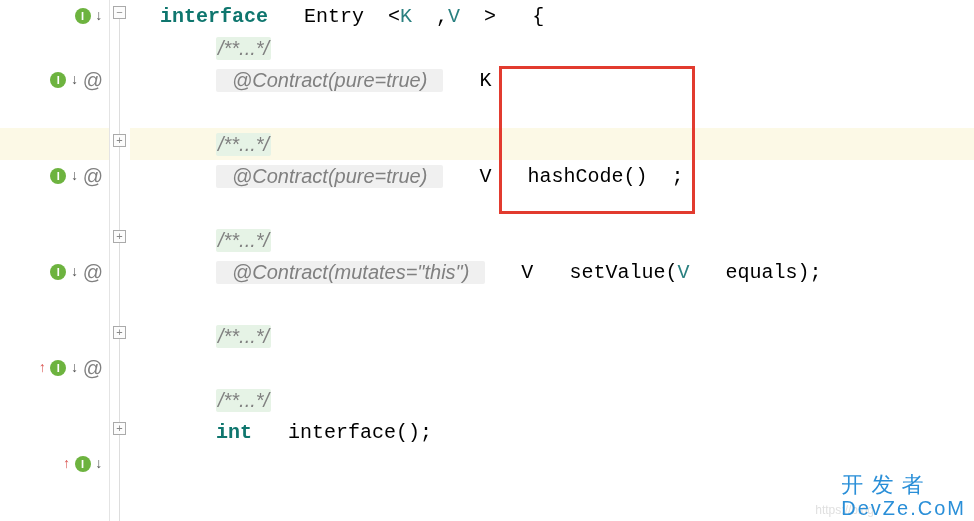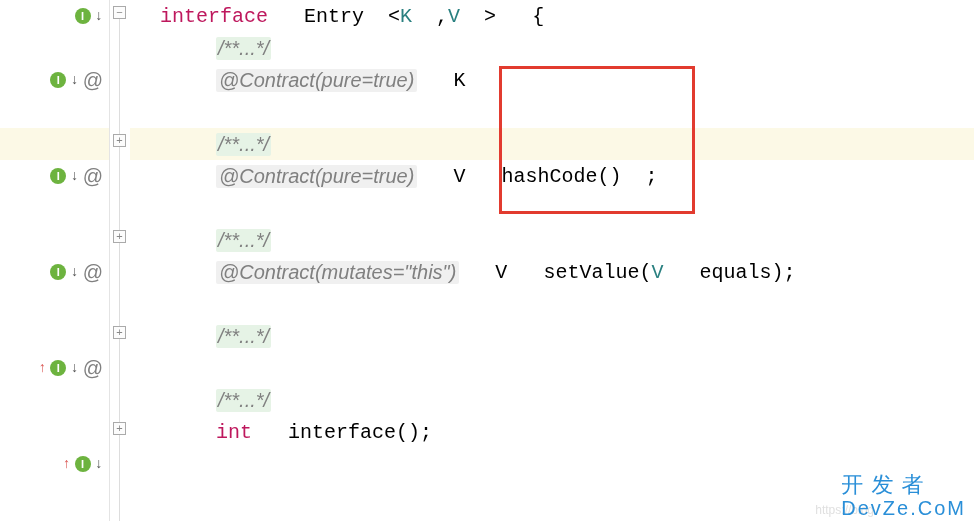--- a/index.html
+++ b/index.html
@@ -104,37 +104,37 @@
     display: flex;
     align-items: center;
     white-space: pre;
   }
   .line.highlight {
     background: #fcf9e6;
     margin-left: -30px;
     padding-left: 30px;
     margin-right: -10px;
   }
-  .kw { color: #be185d; font-weight: normal; }
+  .kw { color: #0f766e; font-weight: bold; }
   .typep { color: #2a8080; }
   .plain { color: #000; margin-left: 24px; }
   .docfold {
     background: #e6f3e6;
     color: #808080;
     font-style: italic;
     border-radius: 2px;
     padding: 0 2px;
     font-family: sans-serif;
   }
   .anno {
     background: #f0f0f0;
     color: #808080;
     font-style: italic;
     border-radius: 2px;
-    padding: 0 3px;
+    padding: 0 16px;
     font-family: sans-serif;
   }
   .redbox {
     position: absolute;
     border: 3px solid #e23b2f;
     pointer-events: none;
   }
   .watermark1 {
     position: absolute;
     right: 100px;

